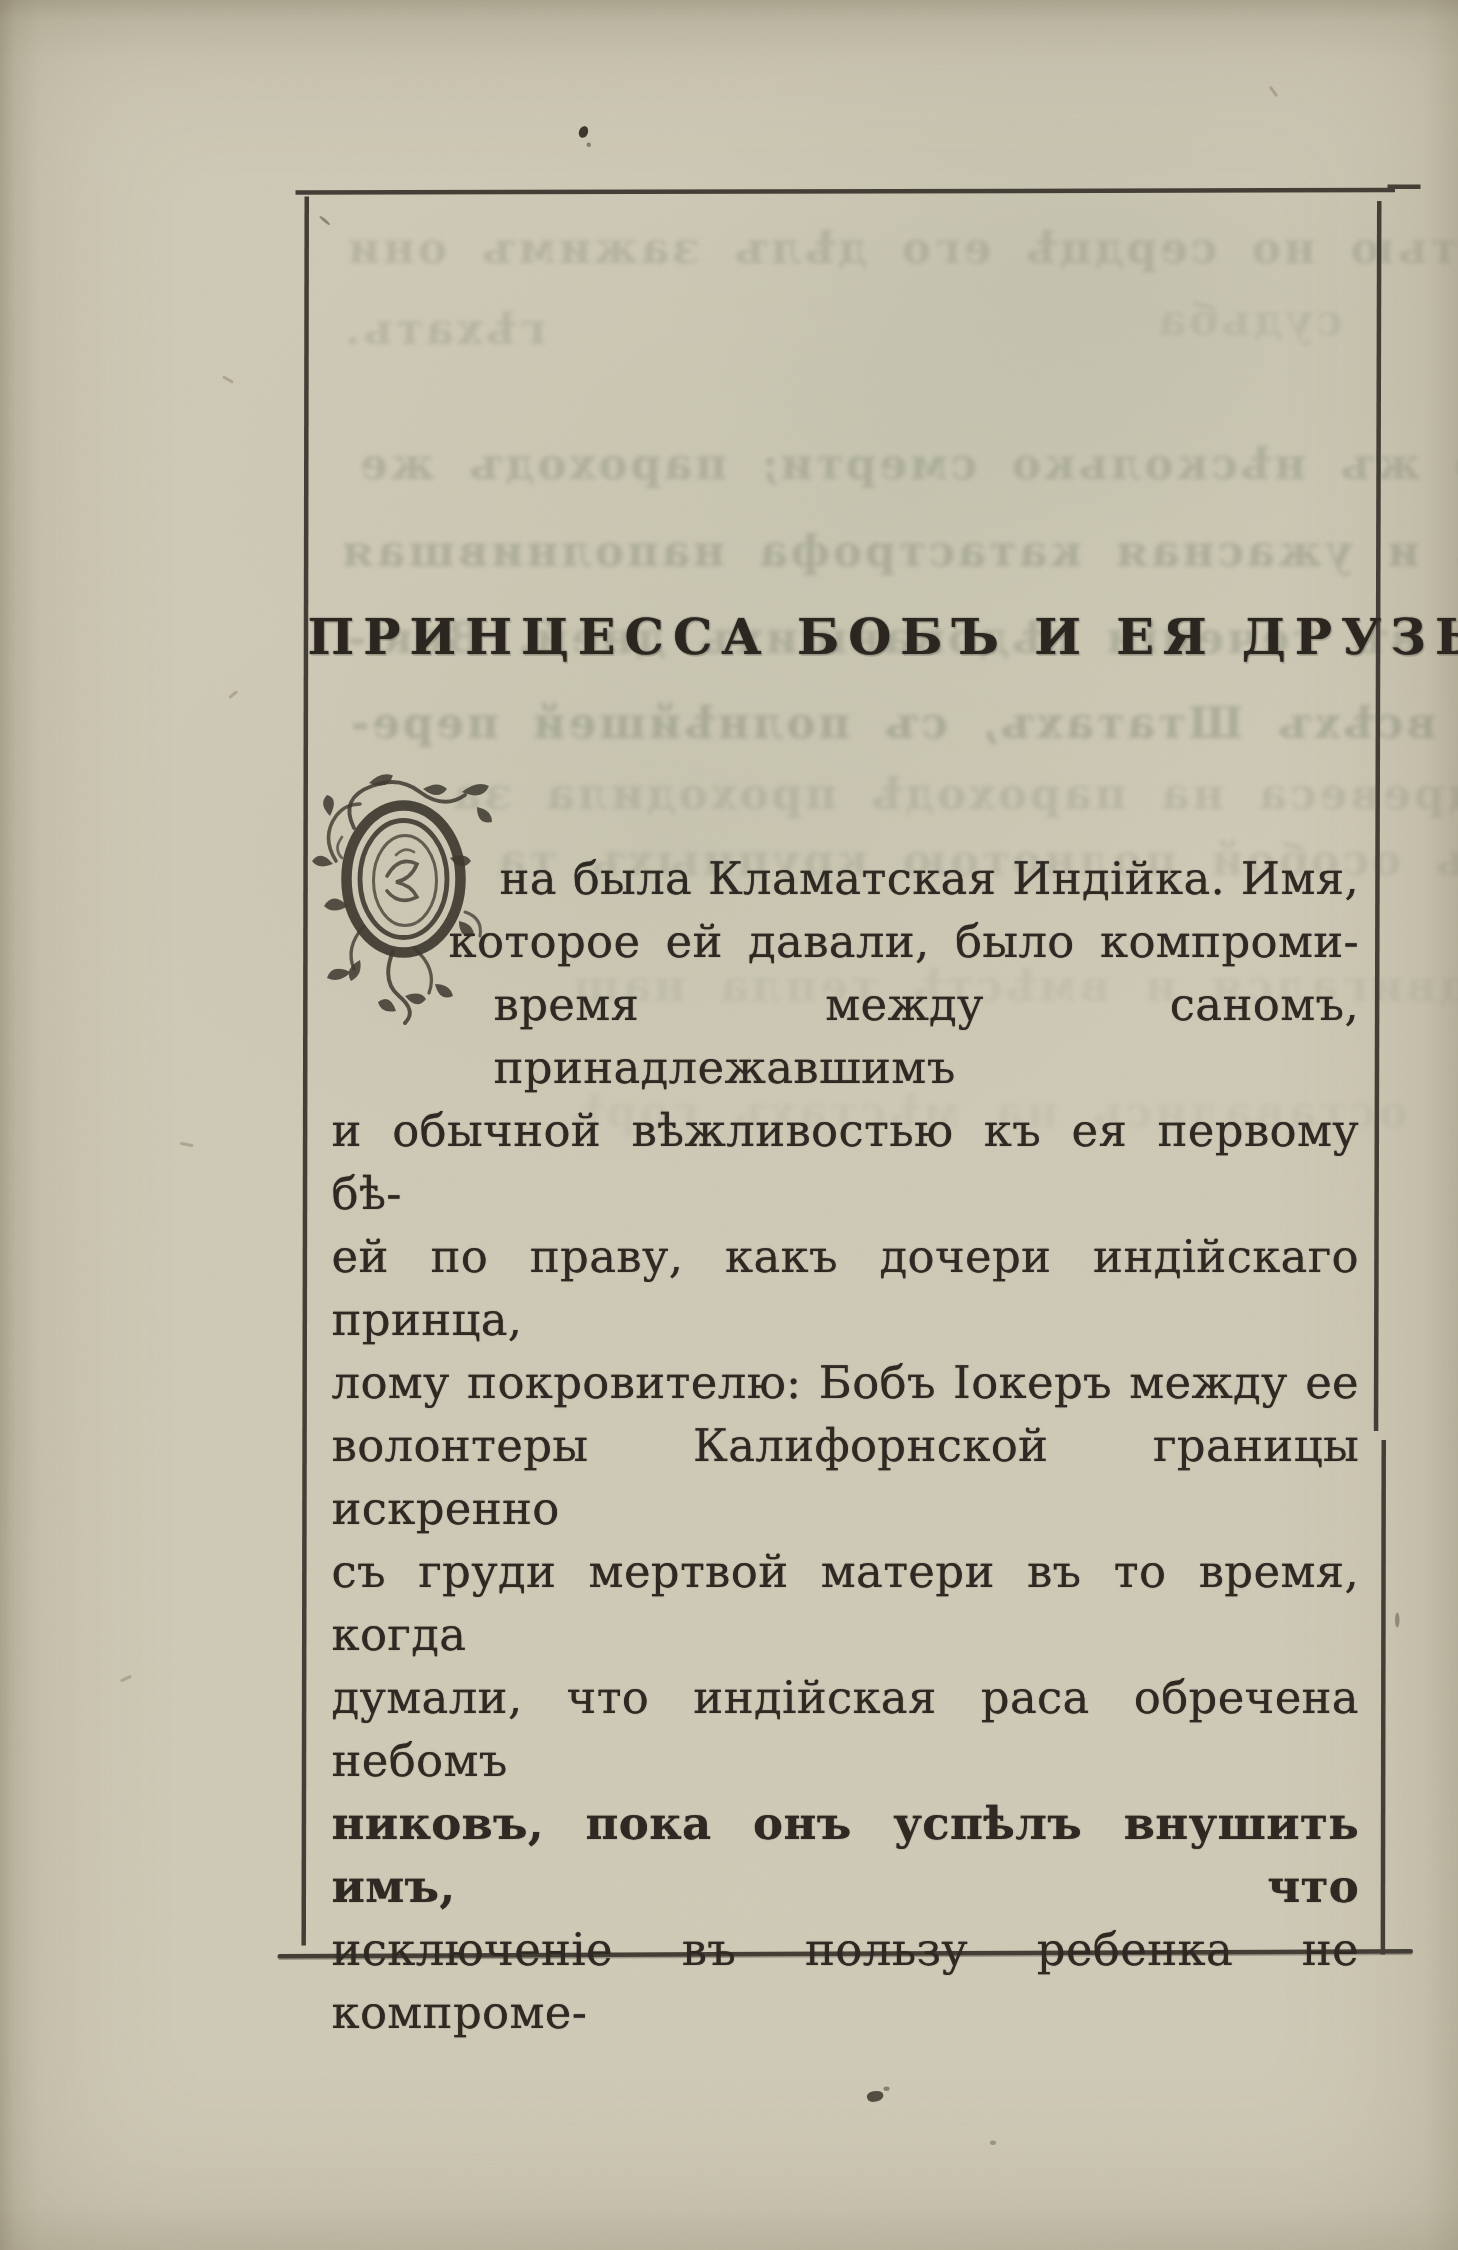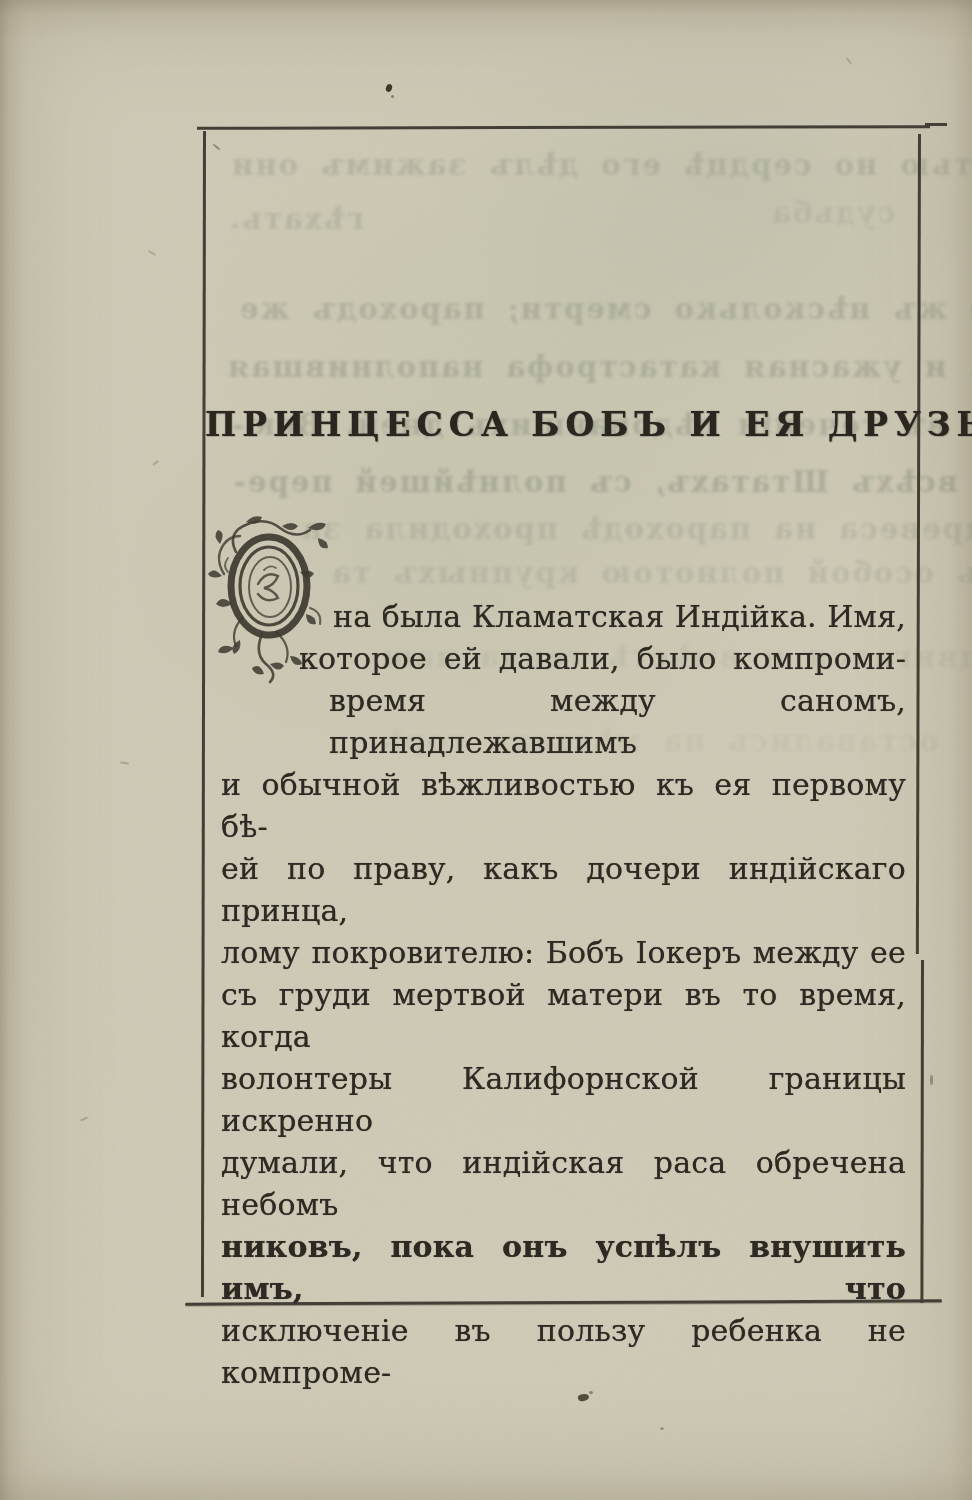--- a/index.html
+++ b/index.html
@@ -140,28 +140,28 @@
         <path d="M94,58 q10,-4 14,2 q-6,8 -14,-2z"></path>
         <path d="M100,100 q10,2 10,10 q-10,2 -10,-10z"></path>
       </g>
 
       <path d="M104,94 q12,4 10,16" stroke-width="2" opacity="0.75"></path>
       <path d="M22,44 q-6,8 0,14" stroke-width="1.8" opacity="0.7"></path>
     </g>
   </svg>
 
   <div class="bodytext" id="body-text">
-      <div class="bline" style="padding-left: 112px; margin-top: 30px;">на была Кламатская Индійка. Имя,</div>
+      <div class="bline" style="padding-left: 112px;">на была Кламатская Индійка. Имя,</div>
       <div class="bline" style="padding-left: 78px;">которое ей давали, было компроми-</div>
       <div class="bline" style="padding-left: 108px;">время между саномъ, принадлежавшимъ</div>
       <div class="bline" style="padding-left: 0px;">и обычной вѣжливостью къ ея первому бѣ-</div>
       <div class="bline" style="padding-left: 0px;">ей по праву, какъ дочери индійскаго принца,</div>
       <div class="bline" style="padding-left: 0px;">лому покровителю: Бобъ Іокеръ между ее</div>
+      <div class="bline" style="padding-left: 0px;">волонтеры Калифорнской границы искренно</div>
       <div class="bline" style="padding-left: 0px;">съ груди мертвой матери въ то время, когда</div>
-      <div class="bline" style="padding-left: 0px;">волонтеры Калифорнской границы искренно</div>
       <div class="bline" style="padding-left: 0px;">думали, что индійская раса обречена небомъ</div>
       <div class="bline" style="padding-left: 0px; font-weight: bold;">никовъ, пока онъ успѣлъ внушить имъ, что</div>
       <div class="bline" style="padding-left: 0px;">исключеніе въ пользу ребенка не компроме-</div>
     </div>
 
   <div class="speck s1"></div>
   <div class="speck s1b"></div>
   <div class="speck s2"></div>
   <div class="speck s2b"></div>
   <div class="speck s3"></div>

